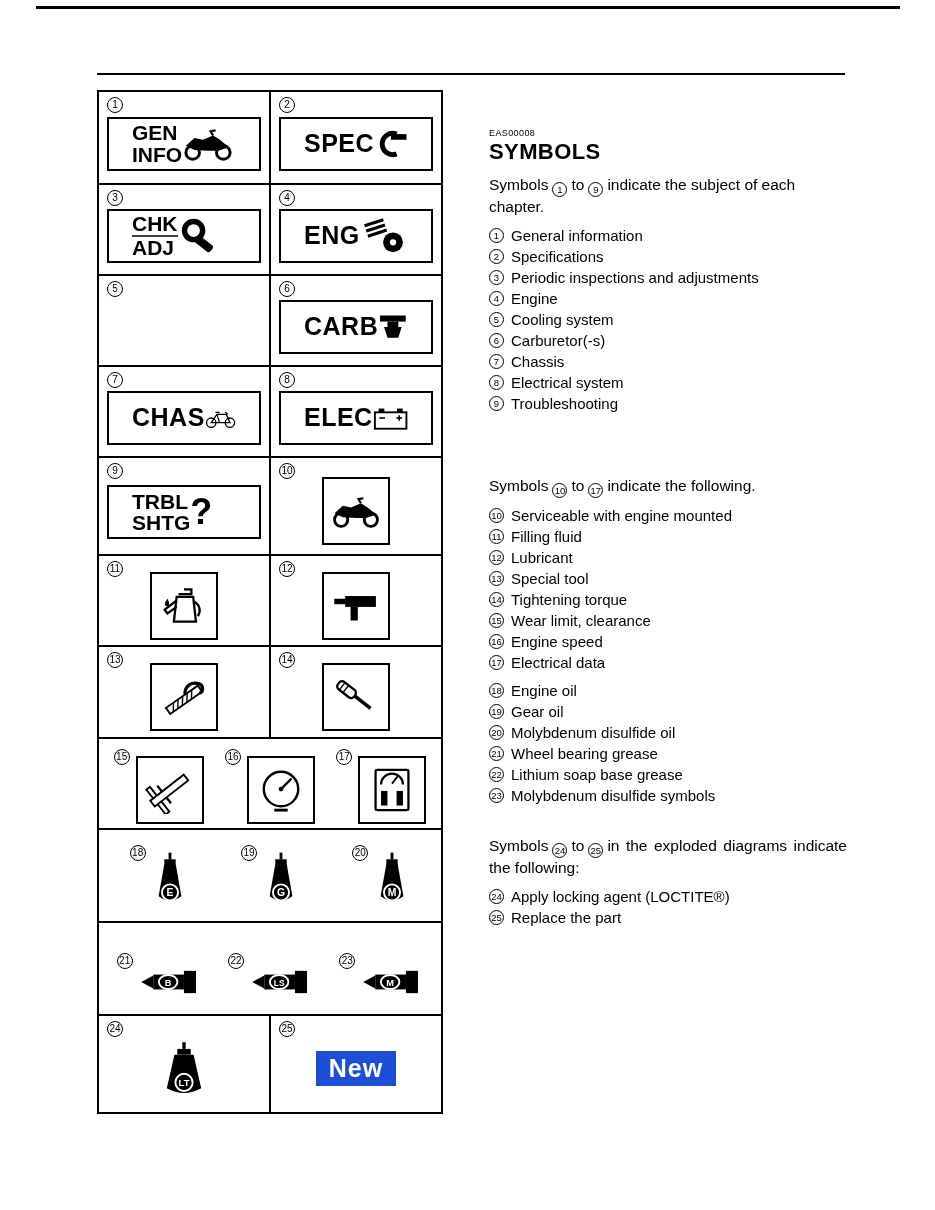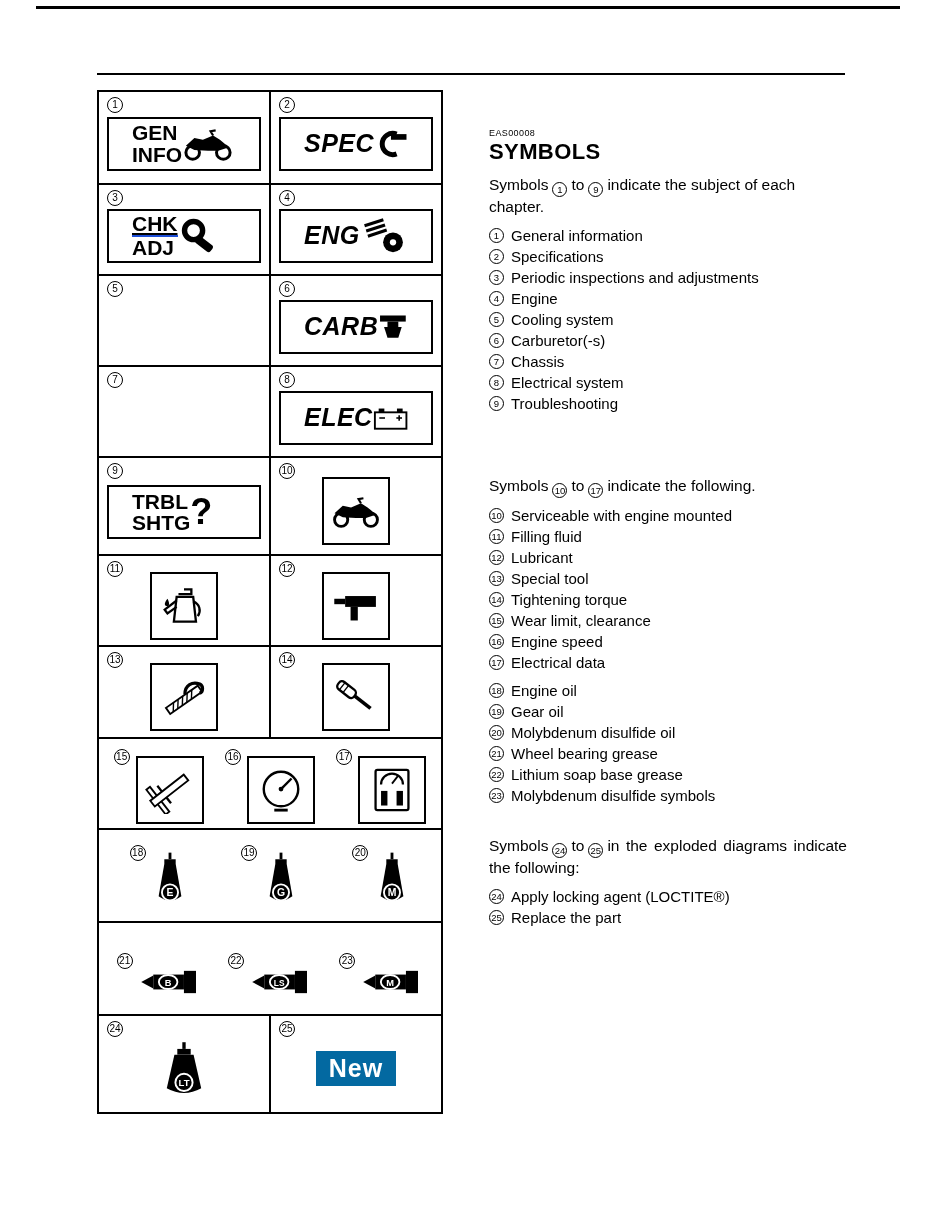--- a/index.html
+++ b/index.html
@@ -15,32 +15,32 @@
   .row{display:flex;border-bottom:2px solid #000;position:relative;}
   .row:last-child{border-bottom:none;}
   .cell{flex:1;position:relative;display:flex;align-items:center;justify-content:center;}
   .cell.cl{border-left:2px solid #000;}
   .h91{height:91px}.h92{height:92px}.h93{height:93px}.h96{height:96px}.h98{height:98px}
   .num{position:absolute;top:5px;left:8px;}
   .circ{display:inline-flex;align-items:center;justify-content:center;width:16px;height:16px;
         border:1px solid #000;border-radius:50%;font-size:10px;line-height:1;flex:none;background:#fff;}
   .lbox{border:2px solid #000;width:154px;height:54px;display:flex;align-items:center;
         justify-content:flex-start;padding:2px 23px;margin-top:12px;background:#fff;}
-  .word{font-weight:bold;font-size:25px;letter-spacing:.5px;font-style:italic;}
+  .word{font-weight:bold;font-size:25px;letter-spacing:.5px;}
   .stack{display:flex;flex-direction:column;font-weight:bold;font-size:21px;line-height:1.02;}
-  .fracline{border-bottom:2px solid #1d4ed8;text-decoration:underline;}
+  .fracline{border-bottom:2px solid #404040;}
   .qmark{font-size:36px;font-weight:bold;margin-right:10px;}
   .ibox{border:2px solid #000;width:68px;height:68px;display:flex;align-items:center;
         justify-content:center;margin-top:10px;background:#fff;}
   .wide{justify-content:space-around;padding:0 4px;}
   .grp{display:flex;align-items:flex-start;gap:6px;}
   .grp .ibox{margin-top:12px;}
   .grp .icn{margin-top:12px;}
   .grp .icn-mid{margin-top:26px;}
-  .newbox{background:#0369a1;color:#fff;font-weight:bold;font-size:25px;padding:3px 13px;
+  .newbox{background:#1d4ed8;color:#fff;font-weight:bold;font-size:25px;padding:3px 13px;
           margin-top:8px;letter-spacing:1px;}
 
   
   .right{position:absolute;left:489px;top:84px;width:358px;margin-top:44px;}
   .code{font-size:9px;letter-spacing:.4px;margin:0;}
   .title{font-size:22px;font-weight:bold;margin:1px 0 10px;letter-spacing:.4px;}
   .para{font-size:15.5px;line-height:1.32;margin:0;}
   .headline{margin-top:2px;}
   .headline .circ{vertical-align:-3px;margin:0 4px;width:15px;height:15px;font-size:9.5px;}
   .just{text-align:justify;}
@@ -131,20 +131,29 @@
             <rect x="14" y="13" width="16" height="8" fill="#000"></rect>
             <path d="M9 21 L35 21 L30 37 L14 37 Z" fill="#000"></path>
           </svg>
       </div>
     </div>
   </div>
 
   <div class="row h91">
     <div class="cell">
       <span class="circ num">7</span>
+      <div class="lbox">
+        <span class="word">CHAS</span>
+        <svg width="54" height="34" viewBox="0 0 60 40">
+            <circle cx="12" cy="29" r="9" fill="none" stroke="#000" stroke-width="2.5"></circle>
+            <circle cx="48" cy="29" r="9" fill="none" stroke="#000" stroke-width="2.5"></circle>
+            <path d="M12 29 L23 13 L41 13 L48 29 L28 29 Z M23 13 L28 29" fill="none" stroke="#000" stroke-width="2.5"></path>
+            <path d="M20 9 L28 9 M39 9 L44 13" fill="none" stroke="#000" stroke-width="2.5"></path>
+          </svg>
+      </div>
     </div>
     <div class="cell cl">
       <span class="circ num">8</span>
       <div class="lbox">
         <span class="word">ELEC</span>
         <svg width="50" height="36" viewBox="0 0 56 40">
             <rect x="3" y="11" width="50" height="26" fill="none" stroke="#000" stroke-width="3"></rect>
             <rect x="9" y="5" width="9" height="6" fill="#000"></rect>
             <rect x="38" y="5" width="9" height="6" fill="#000"></rect>
             <line x1="10" y1="20" x2="19" y2="20" stroke="#000" stroke-width="2.5"></line>

